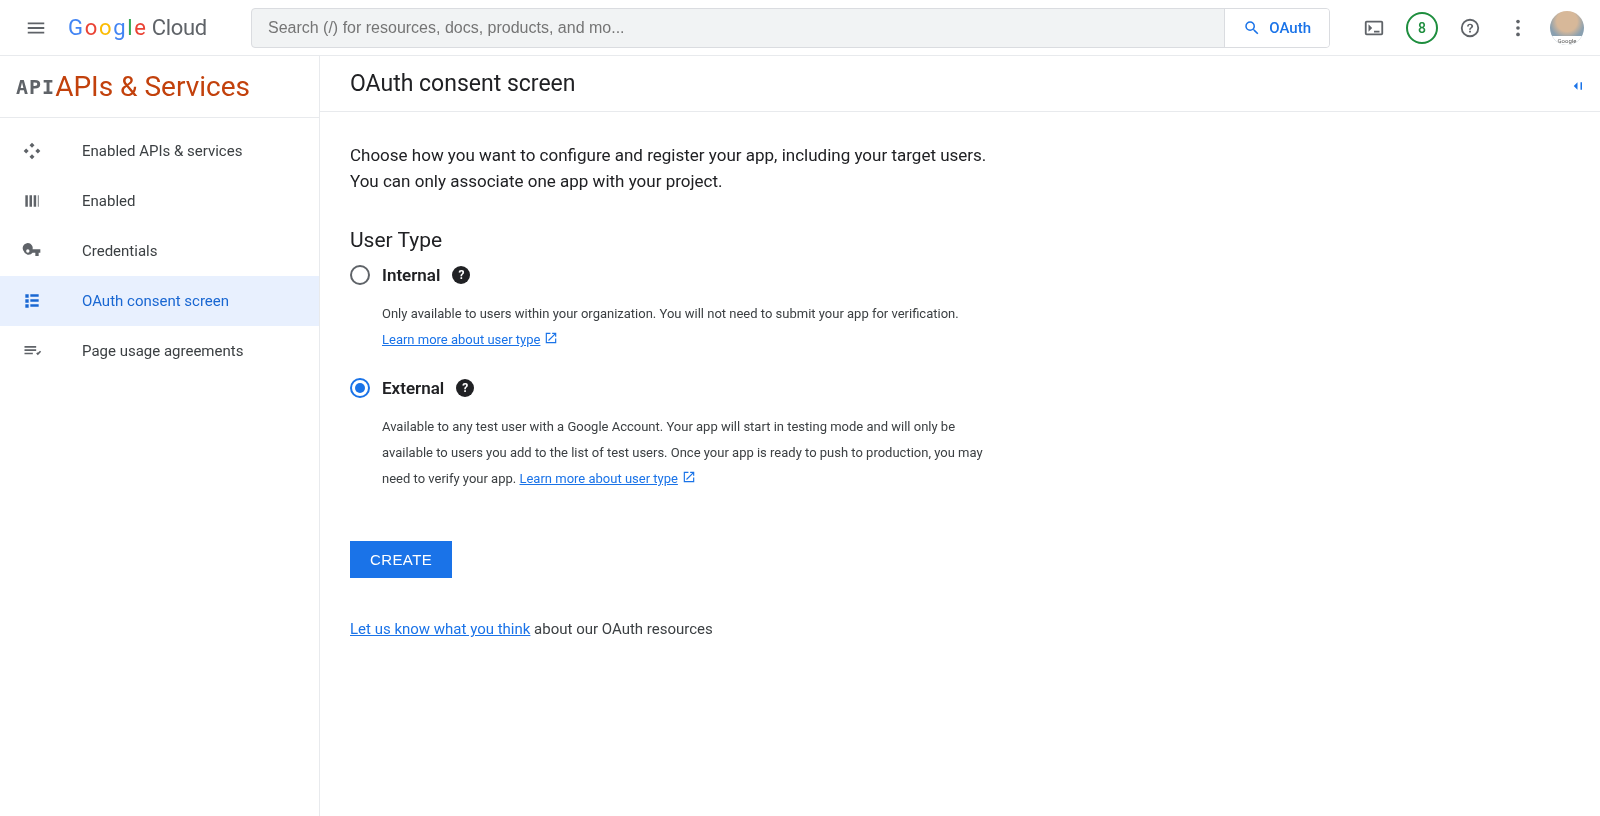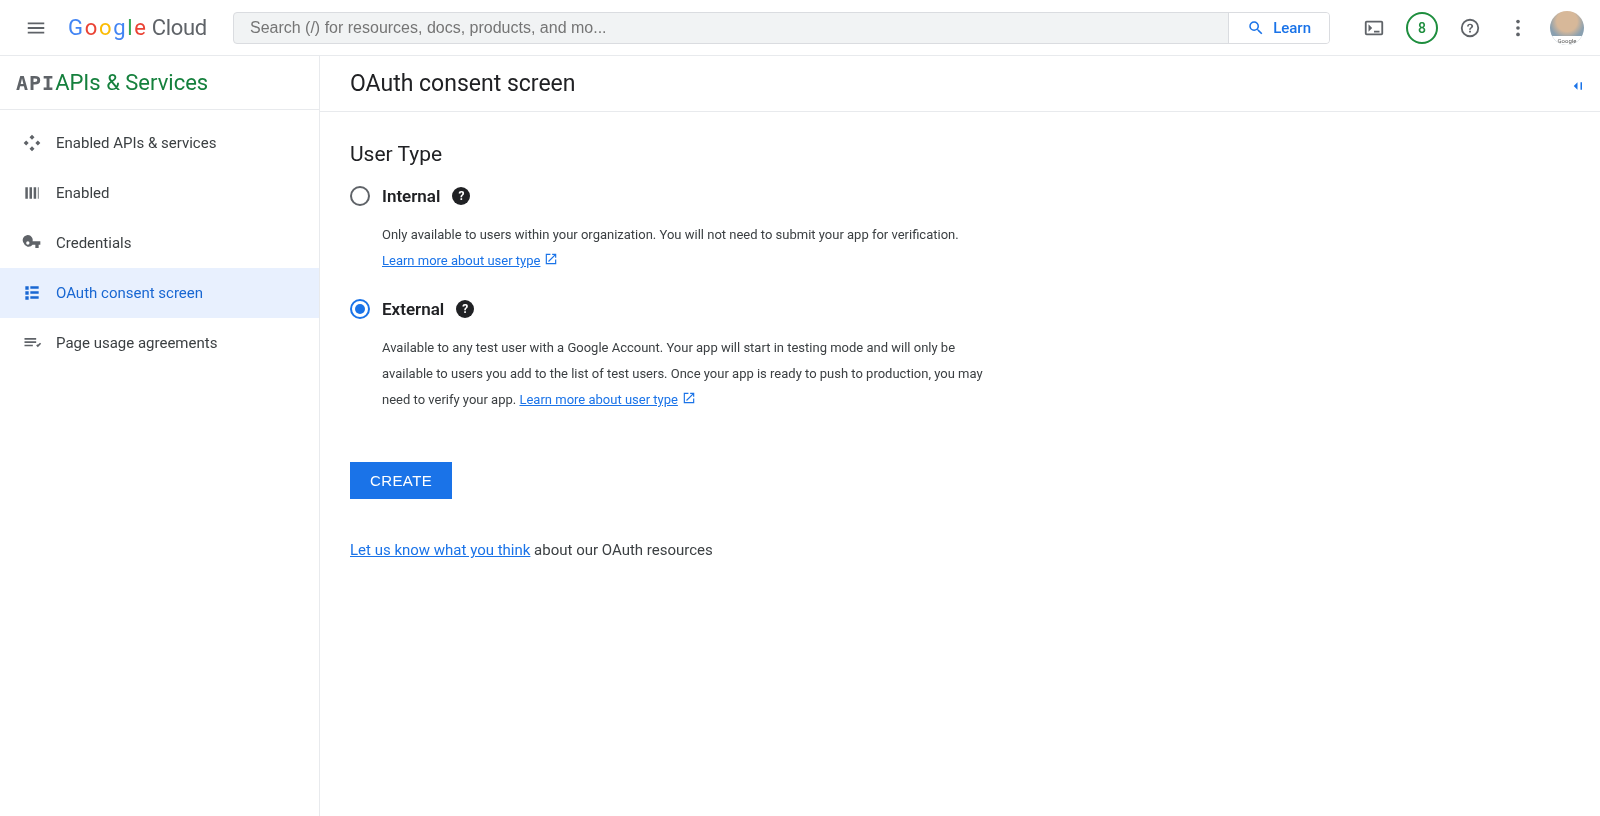--- a/index.html
+++ b/index.html
@@ -47,21 +47,21 @@
     padding: 0 12px;
     gap: 10px;
     cursor:pointer;
     margin-left: 10px;
   }
   .project-picker .dots svg{width:18px;height:18px;}
   .project-picker .name{ font-size:15px; color:#3c4043; flex:1;}
   .project-picker .caret svg{width:12px;height:12px;fill:#3c4043;}
 
   .searchbar {
-    height:32px; flex:1; margin-left:10px;
+    height:40px; flex:1; margin-left:28px;
     display:flex; align-items:stretch;
     border:1px solid #dadce0; border-radius:4px;
     background:#f1f3f4; overflow:hidden;
   }
   .searchbar input{
     flex:1; border:none; background:transparent;
     padding:0 16px; font-size:16px; color:#5f6368; outline:none;
   }
   .searchbar input::placeholder{color:#757575;}
   .search-btn{
@@ -98,25 +98,25 @@
     display:flex;flex-direction:column;
   }
   .sidebar-title{
     display:flex;align-items:center;
     padding:14px 20px 14px 16px;
     border-bottom:1px solid #e8eaed;
   }
   .sidebar-title .api-glyph{
     font-family:monospace;font-size:20px;letter-spacing:1px;color:#5f6368;font-weight:600;
   }
-  .sidebar-title .txt{font-size:22px;color:#15803d;}
+  .sidebar-title .txt{font-size:28px;color:#c2410c;}
 
   .nav{padding-top:8px;}
   .nav-item{
-    display:flex;align-items:center;gap:14px;
+    display:flex;align-items:center;gap:40px;
     height:50px;padding:0 20px 0 22px;
     font-size:15px;color:#3c4043;cursor:pointer;
   }
   .nav-item svg{width:20px;height:20px;fill:#5f6368;flex-shrink:0;}
   .nav-item.selected{background:#e8f0fe;color:#1967d2;}
   .nav-item.selected svg{fill:#1967d2;}
 
   
   .main{flex:1;position:relative;overflow:auto;}
   .page-header{
@@ -126,21 +126,21 @@
   }
   .collapse-handle{
     position:absolute;top:16px;right:10px;
     width:28px;height:28px;display:flex;align-items:center;justify-content:center;
     cursor:pointer;
   }
   .collapse-handle svg{width:18px;height:18px;fill:#1a73e8;}
 
   .content{padding:30px 30px 40px 30px;max-width:700px;}
   .intro{font-size:17px;line-height:26px;color:#202124;margin-bottom:34px;}
-  .section-title{font-size:21px;color:#202124;margin-bottom:20px;font-weight:400;}
+  .section-title{font-size:21px;color:#202124;margin-bottom:13px;font-weight:400;}
 
   .radio-row{display:flex;align-items:center;gap:12px;margin-bottom:10px;}
   .radio{
     width:20px;height:20px;border:2px solid #5f6368;border-radius:50%;
     display:inline-block;position:relative;flex-shrink:0;cursor:pointer;
   }
   .radio.checked{border-color:#1a73e8;}
   .radio.checked::after{
     content:"";position:absolute;top:3px;left:3px;width:10px;height:10px;
     background:#1a73e8;border-radius:50%;
@@ -187,21 +187,21 @@
     <span class="cloud">Cloud</span>
   </div>
 
 
   <div class="searchbar">
     <input type="text" placeholder="Search (/) for resources, docs, products, and mo..." style="">
     <div class="search-btn">
       <svg viewBox="0 0 24 24">
           <path d="M15.5 14h-.79l-.28-.27A6.471 6.471 0 0016 9.5 6.5 6.5 0 109.5 16c1.61 0 3.09-.59 4.23-1.57l.27.28v.79l5 4.99L20.49 19l-4.99-5zm-6 0C7.01 14 5 11.99 5 9.5S7.01 5 9.5 5 14 7.01 14 9.5 11.99 14 9.5 14z"></path>
         </svg>
-      <span>Learn</span>
+      <span>OAuth</span>
     </div>
   </div>
 
   <div class="header-icons">
     <div class="hicon">
       <svg viewBox="0 0 24 24">
           <path d="M20 4H4a2 2 0 00-2 2v12a2 2 0 002 2h16a2 2 0 002-2V6a2 2 0 00-2-2zm0 14H4V6h16v12zM6 8l4 4-4 4V8zm6 7h6v2h-6z"></path>
         </svg>
     </div>
     <div class="trial-badge">8</div>
@@ -264,20 +264,21 @@
 
   <div class="main">
     <div class="page-header">OAuth consent screen</div>
     <div class="collapse-handle">
       <svg viewBox="0 0 24 24">
           <path d="M14 7l-5 5 5 5V7zm4 0h2v10h-2V7z"></path>
         </svg>
     </div>
 
     <div class="content">
+      <p class="intro">Choose how you want to configure and register your app, including your target users. You can only associate one app with your project.</p>
 
       <h2 class="section-title">User Type</h2>
 
       
       <div class="radio-row">
         <span class="radio"></span>
         <span class="radio-label">Internal</span>
         <span class="help-dot">?</span>
       </div>
       <div class="radio-desc">

